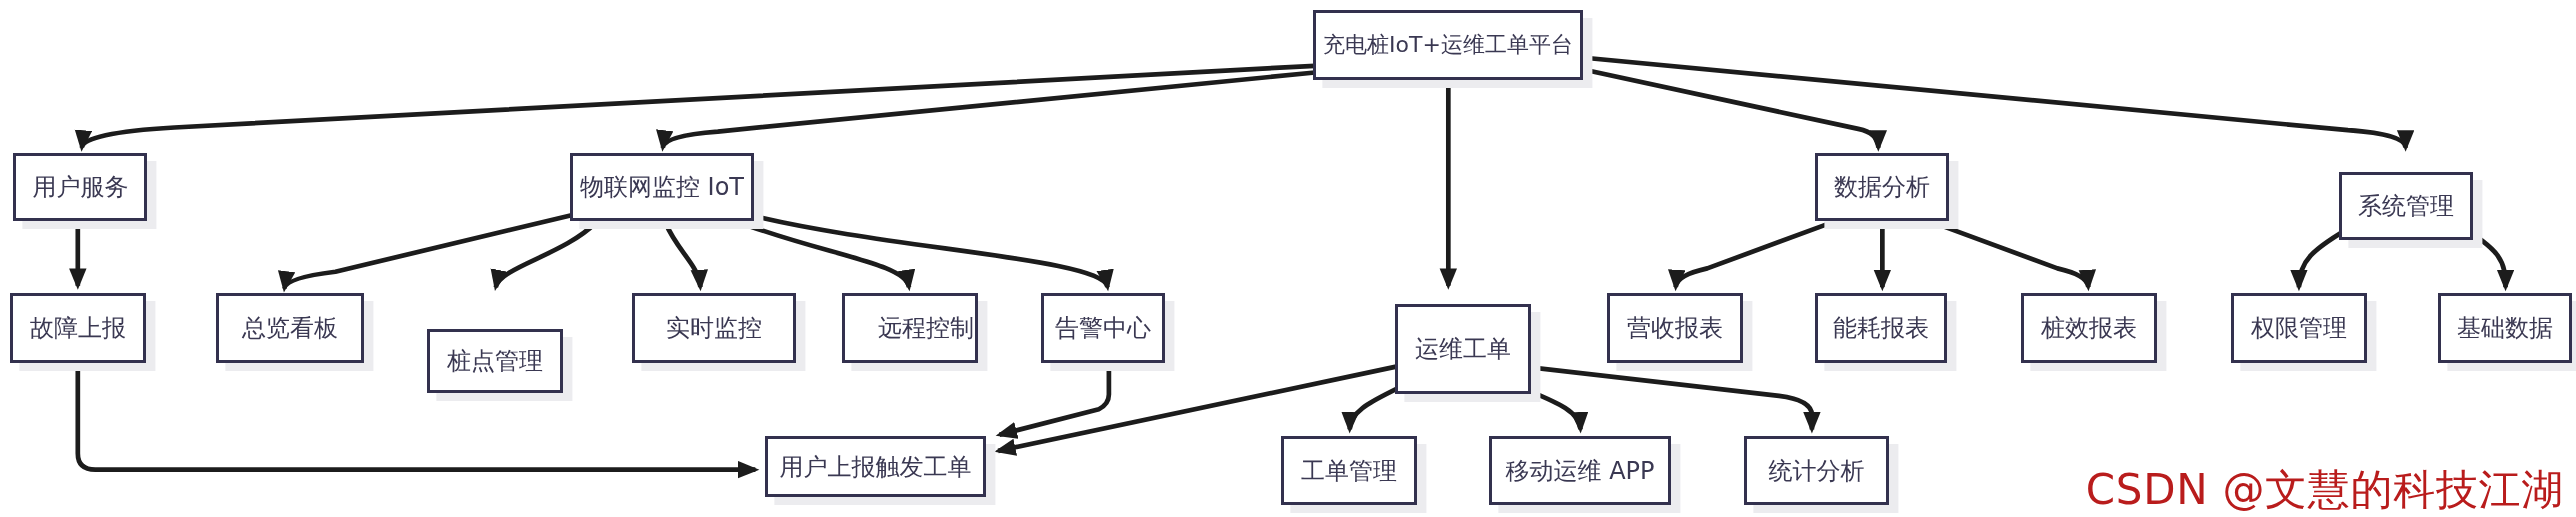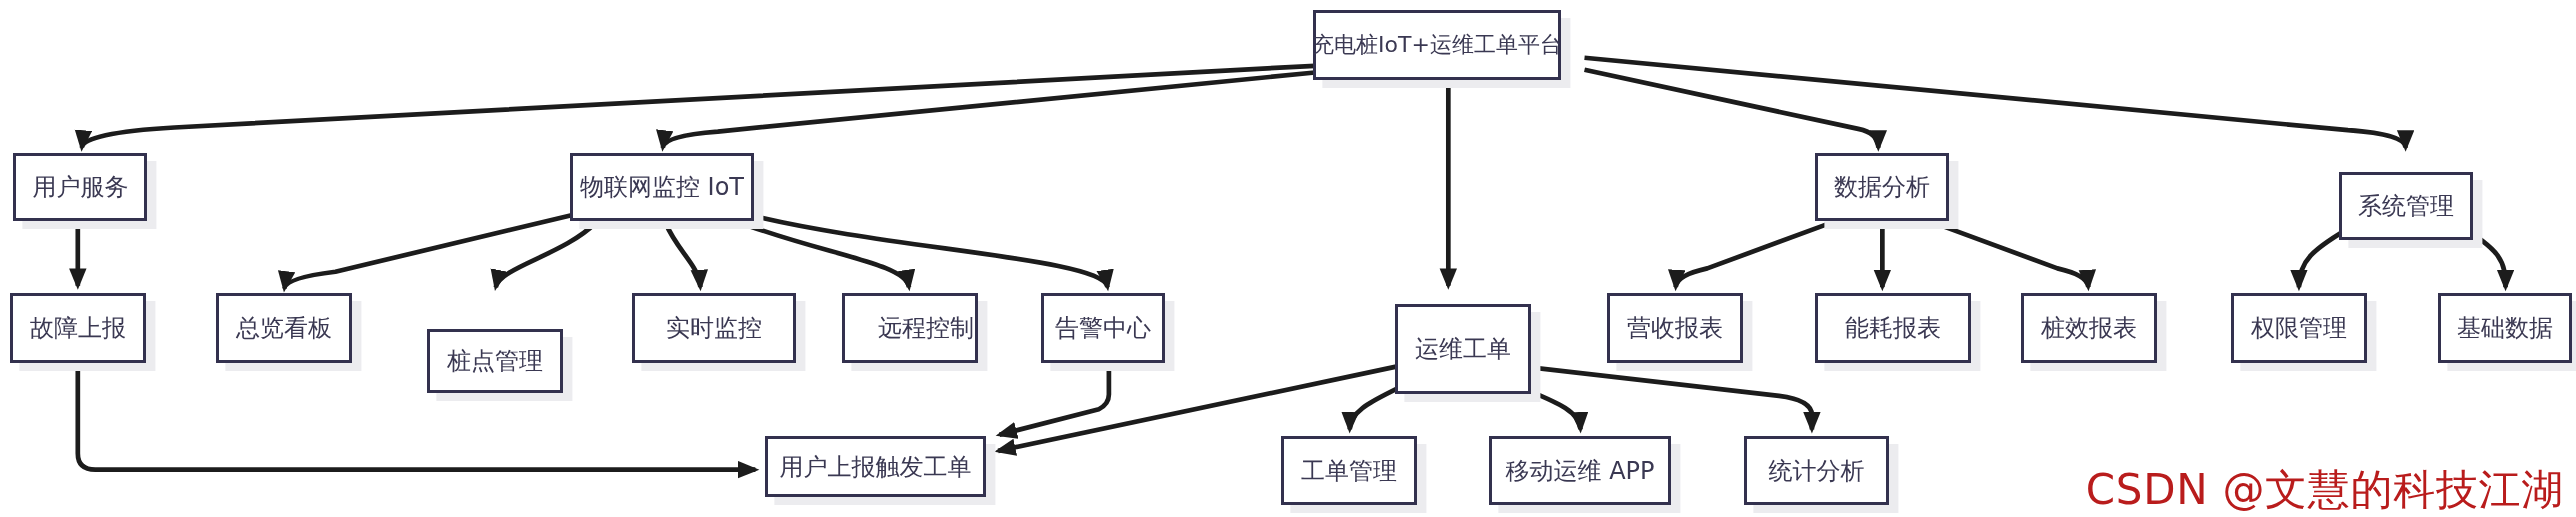--- a/index.html
+++ b/index.html
@@ -65,62 +65,62 @@
     <path class="edge" marker-end="url(#arrow)" d="M 2136 546 C 2090 586 2013 598 2012 640"></path>
     <path class="edge" marker-end="url(#arrow)" d="M 2205 546 C 2270 588 2354 598 2356 640"></path>
     <path class="edge" marker-end="url(#arrow)" d="M 2242 543 L 2652 590 Q 2700 596 2701 618 L 2701 640"></path>
     <path class="edge" marker-end="url(#arrow)" d="M 2724 334 L 2545 400 Q 2499 410 2498 428"></path>
     <path class="edge" marker-end="url(#arrow)" d="M 2806 332 L 2806 428"></path>
     <path class="edge" marker-end="url(#arrow)" d="M 2888 334 L 3067 400 Q 3112 410 3113 428"></path>
     <path class="edge" marker-end="url(#arrow)" d="M 3512 334 C 3445 372 3427 390 3427 428"></path>
     <path class="edge" marker-end="url(#arrow)" d="M 3662 334 C 3728 372 3735 390 3735 428"></path>
   </svg>
 
-  <div class="node root" style="left:1313px;top:10px;width:248px;height:70px;">
+  <div class="node root" style="left:1313px;top:10px;width:270px;height:70px;">
       <span>充电桩IoT+运维工单平台</span>
     </div>
 
   <div class="node" style="left:13.4px;top:153px;width:134px;height:68px;">
       <span>用户服务</span>
     </div>
   <div class="node" style="left:570px;top:153px;width:184px;height:68px;">
       <span>物联网监控 IoT</span>
     </div>
   <div class="node" style="left:1815px;top:153px;width:134px;height:68px;">
       <span>数据分析</span>
     </div>
   <div class="node" style="left:2339px;top:153px;width:134px;height:68px;margin-top:19px;">
       <span>系统管理</span>
     </div>
 
   <div class="node" style="left:10px;top:293px;width:136px;height:70px;">
       <span>故障上报</span>
     </div>
-  <div class="node" style="left:216px;top:293px;width:136px;height:70px;justify-content:center;">
+  <div class="node" style="left:216px;top:293px;width:148px;height:70px;justify-content:center;">
       <span>总览看板</span>
     </div>
   <div class="node" style="left:427px;top:293px;width:136px;height:64px;margin-top:36px;">
       <span>桩点管理</span>
     </div>
   <div class="node" style="left:632px;top:293px;width:164px;height:70px;">
       <span>实时监控</span>
     </div>
   <div class="node" style="left:842px;top:293px;width:136px;height:70px;padding-left:32px;">
       <span>远程控制</span>
     </div>
   <div class="node" style="left:1041px;top:293px;width:124px;height:70px;">
       <span>告警中心</span>
     </div>
   <div class="node" style="left:1395px;top:304px;width:136px;height:90px;">
       <span>运维工单</span>
     </div>
   <div class="node" style="left:1607px;top:293px;width:136px;height:70px;">
       <span>营收报表</span>
     </div>
-  <div class="node" style="left:1815px;top:293px;width:156px;height:70px;">
+  <div class="node" style="left:1815px;top:293px;width:132px;height:70px;">
       <span>能耗报表</span>
     </div>
   <div class="node" style="left:2021px;top:293px;width:136px;height:70px;">
       <span>桩效报表</span>
     </div>
   <div class="node" style="left:2231px;top:293px;width:136px;height:70px;">
       <span>权限管理</span>
     </div>
   <div class="node" style="left:2438px;top:293px;width:134px;height:70px;">
       <span>基础数据</span>

